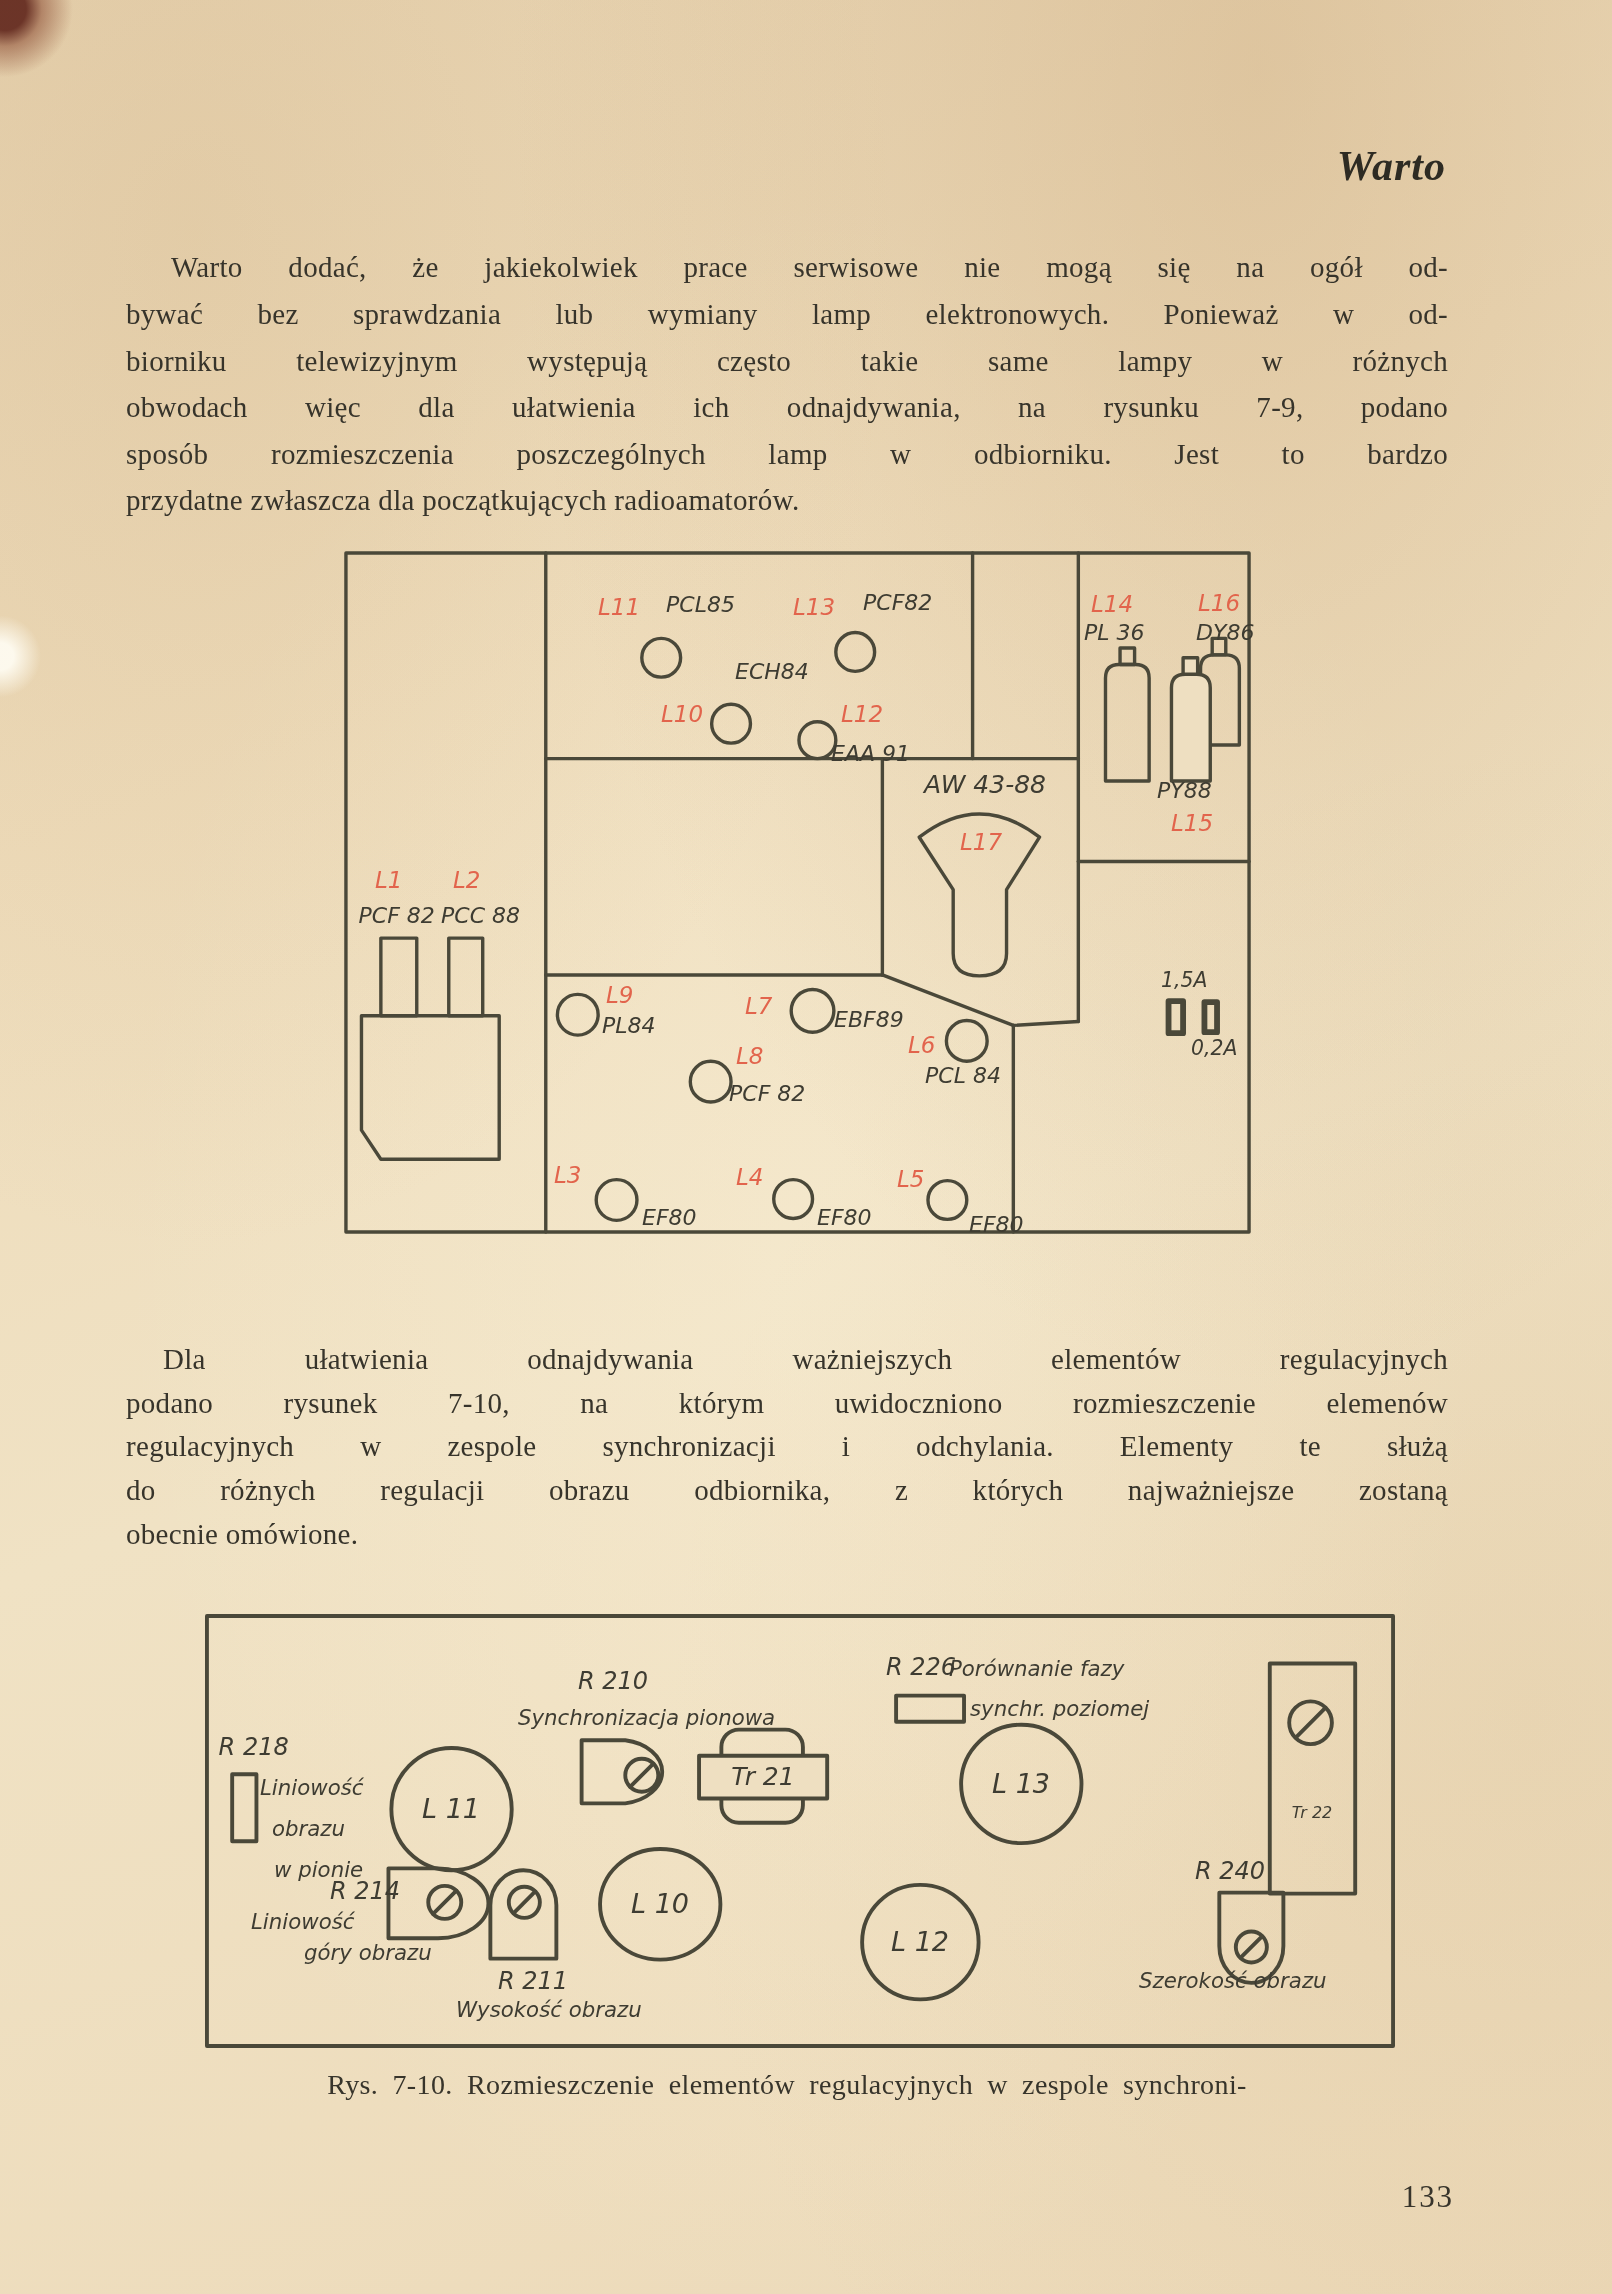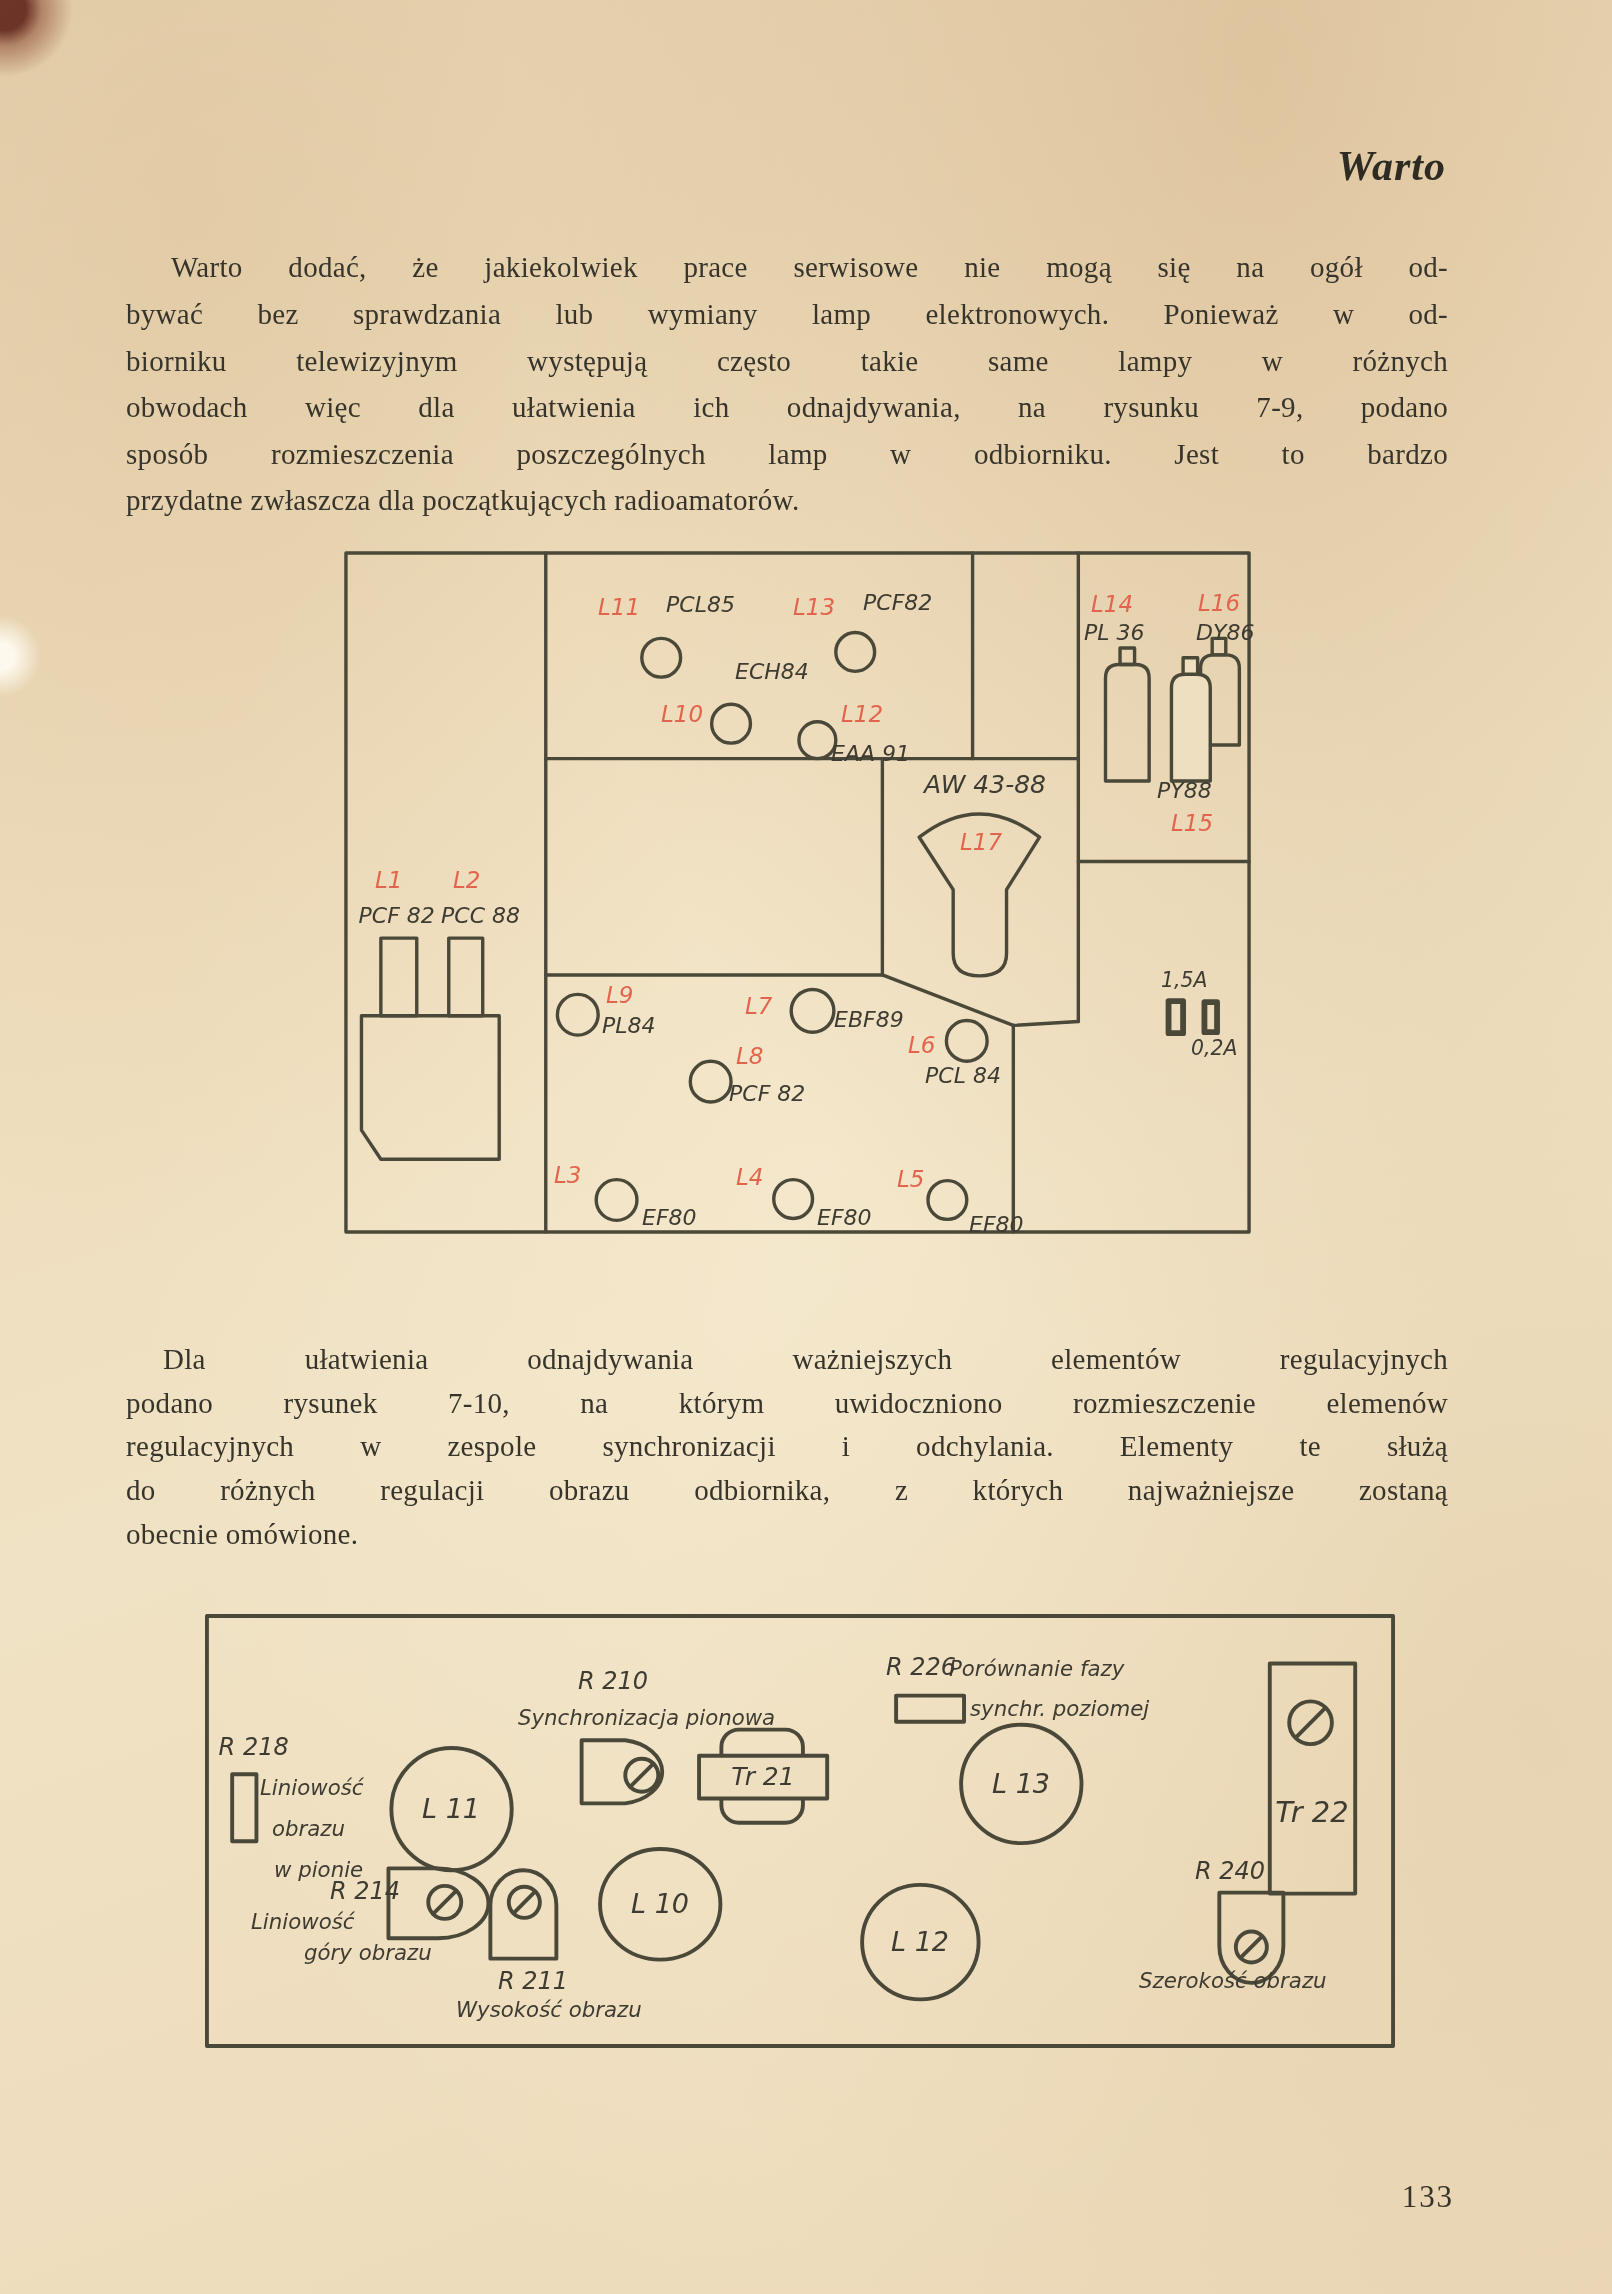--- a/index.html
+++ b/index.html
@@ -192,21 +192,22 @@
     <div class="f10t" style="left:46px;  top:295px">Liniowość</div>
     <div class="f10t" style="left:99px; top:326px">góry obrazu</div>
     <div class="f10t f10r" style="left:293px; top:353px">R 211</div>
     <div class="f10t" style="left:251px; top:383px">Wysokość obrazu</div>
     <div class="f10L" style="left:455px; top:290px">L 10</div>
     <div class="f10t f10r" style="left:681px; top:39px">R 226</div>
     <div class="f10t" style="left:744px; top:42px">Porównanie fazy</div>
     <div class="f10t" style="left:765px; top:82px">synchr.  poziomej</div>
     <div class="f10L" style="left:816px; top:170px">L 13</div>
     <div class="f10L" style="left:715px; top:328px">L 12</div>
-    <div class="f10L" style="left:1107px; top:199px; font-size:29px">Tr 22</div>
+    <div class="f10L" style="left:1107px; top:199px; font-size:16px">Tr 22</div>
     <div class="f10t f10r" style="left:990px; top:243px">R 240</div>
     <div class="f10t" style="left:934px; top:354px">Szerokość obrazu</div>
   </div>
 
+  <div class="caption" style="top:2067px">Rys. 7-10. Rozmieszczenie elementów regulacyjnych w zespole synchroni-</div>
 
   <div class="pagenum">133</div>
 </div>
 
 
 </body></html>

